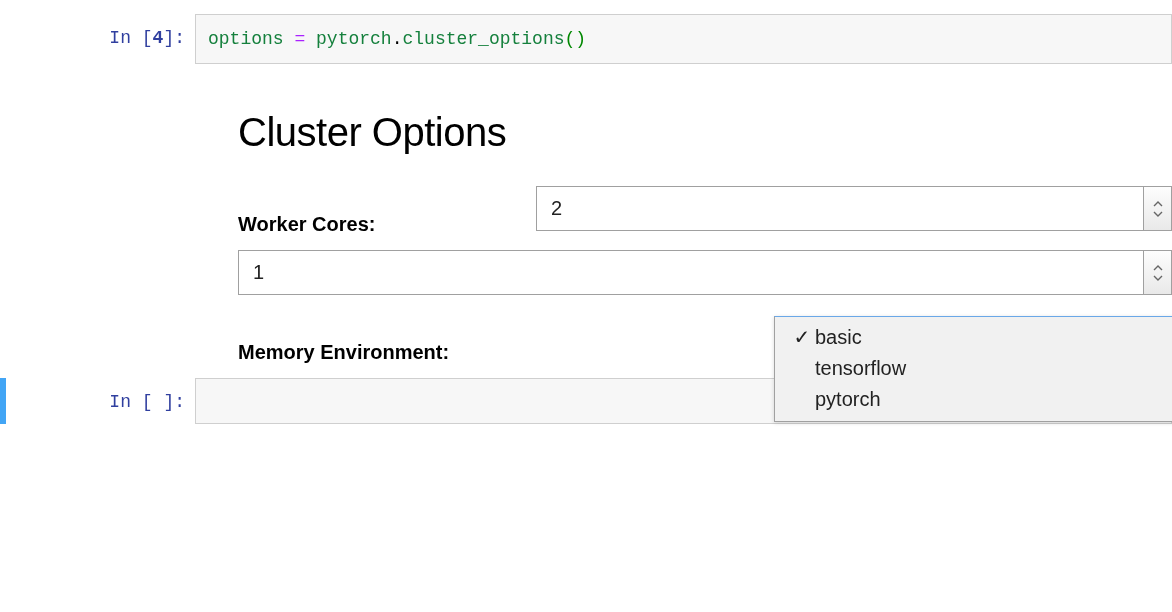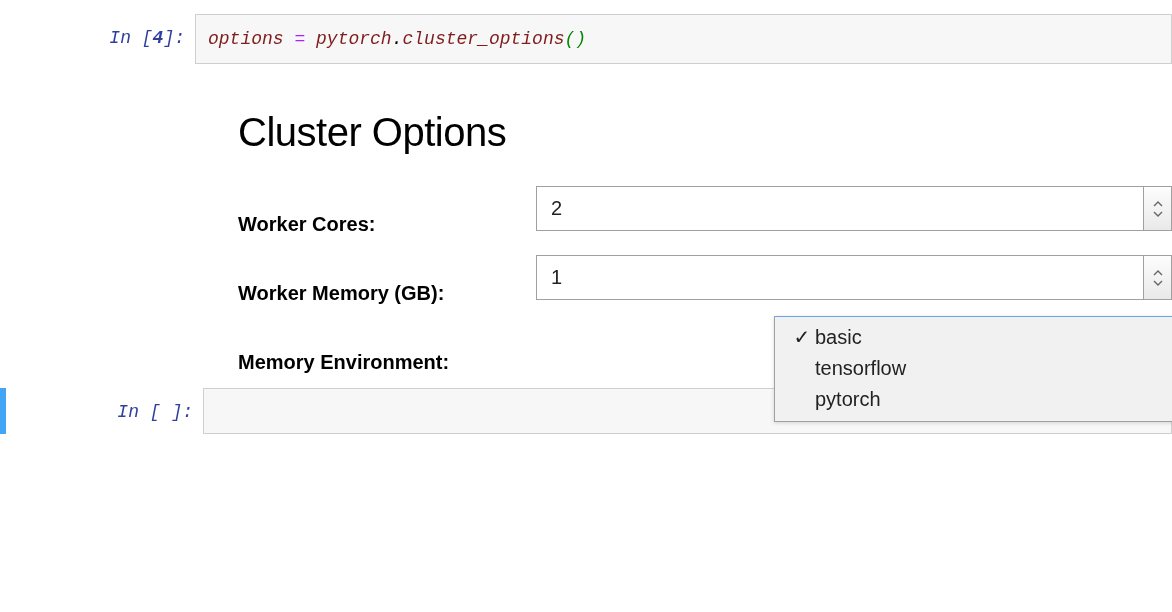--- a/index.html
+++ b/index.html
@@ -11,21 +11,20 @@
     color: #000;
   }
   .notebook {
     width: 1172px;
     padding-top: 8px;
   }
   .cell {
     display: flex;
     align-items: flex-start;
     margin: 6px 0;
-    font-style: italic;
   }
   .prompt {
     width: 195px;
     flex: 0 0 195px;
     text-align: right;
     padding: 10px 10px 0 0;
     box-sizing: border-box;
     font-family: Menlo, Monaco, "Courier New", monospace;
     font-size: 18px;
     line-height: 28px;
@@ -37,21 +36,21 @@
     border: 1px solid #cfcfcf;
     background: #f7f7f7;
     padding: 10px 12px;
     font-family: Menlo, Monaco, "Courier New", monospace;
     font-size: 18px;
     line-height: 28px;
     color: #000;
     box-sizing: border-box;
     min-height: 46px;
   }
-  .tok-name { color: #7f1d1d; margin-top: 16px; }
+  .tok-name { color: #15803d; margin-top: 16px; }
   .tok-op   { color: #aa22ff; }
   .tok-dot  { color: #000; }
   .tok-paren{ color: #008800; }
 
   
   .output-block {
     margin-left: 238px;
     padding-top: 40px;
     position: relative;
   }
@@ -125,21 +124,21 @@
   }
   .dropdown-popup .item .checkcol {
     width: 26px;
     flex: 0 0 26px;
     text-align: center;
   }
 
   
   .cell.selected {
     border-left: 6px solid #42A5F5;
-    padding-left: 8px;
+    padding-left: 0;
     box-sizing: border-box;
   }
   .cell.selected .prompt {
     width: 189px;
     flex: 0 0 189px;
   }
 
   .hidden-row .num-input {
     visibility: hidden; 
   }
@@ -171,21 +170,20 @@
               <path d="M2 7 L6 3 L10 7" fill="none" stroke="#666" stroke-width="1.4"></path>
             </svg>
           <svg width="12" height="10" viewBox="0 0 12 10">
               <path d="M2 3 L6 7 L10 3" fill="none" stroke="#666" stroke-width="1.4"></path>
             </svg>
         </div>
       </div>
     </div>
 
     <div class="field-row">
-      <div class="field-label">Worker Memory (GB):</div>
       <div class="num-input-wrap">
         <input class="num-input" value="1" style="">
         <div class="stepper">
           <svg width="12" height="10" viewBox="0 0 12 10">
               <path d="M2 7 L6 3 L10 7" fill="none" stroke="#666" stroke-width="1.4"></path>
             </svg>
           <svg width="12" height="10" viewBox="0 0 12 10">
               <path d="M2 3 L6 7 L10 3" fill="none" stroke="#666" stroke-width="1.4"></path>
             </svg>
         </div>

